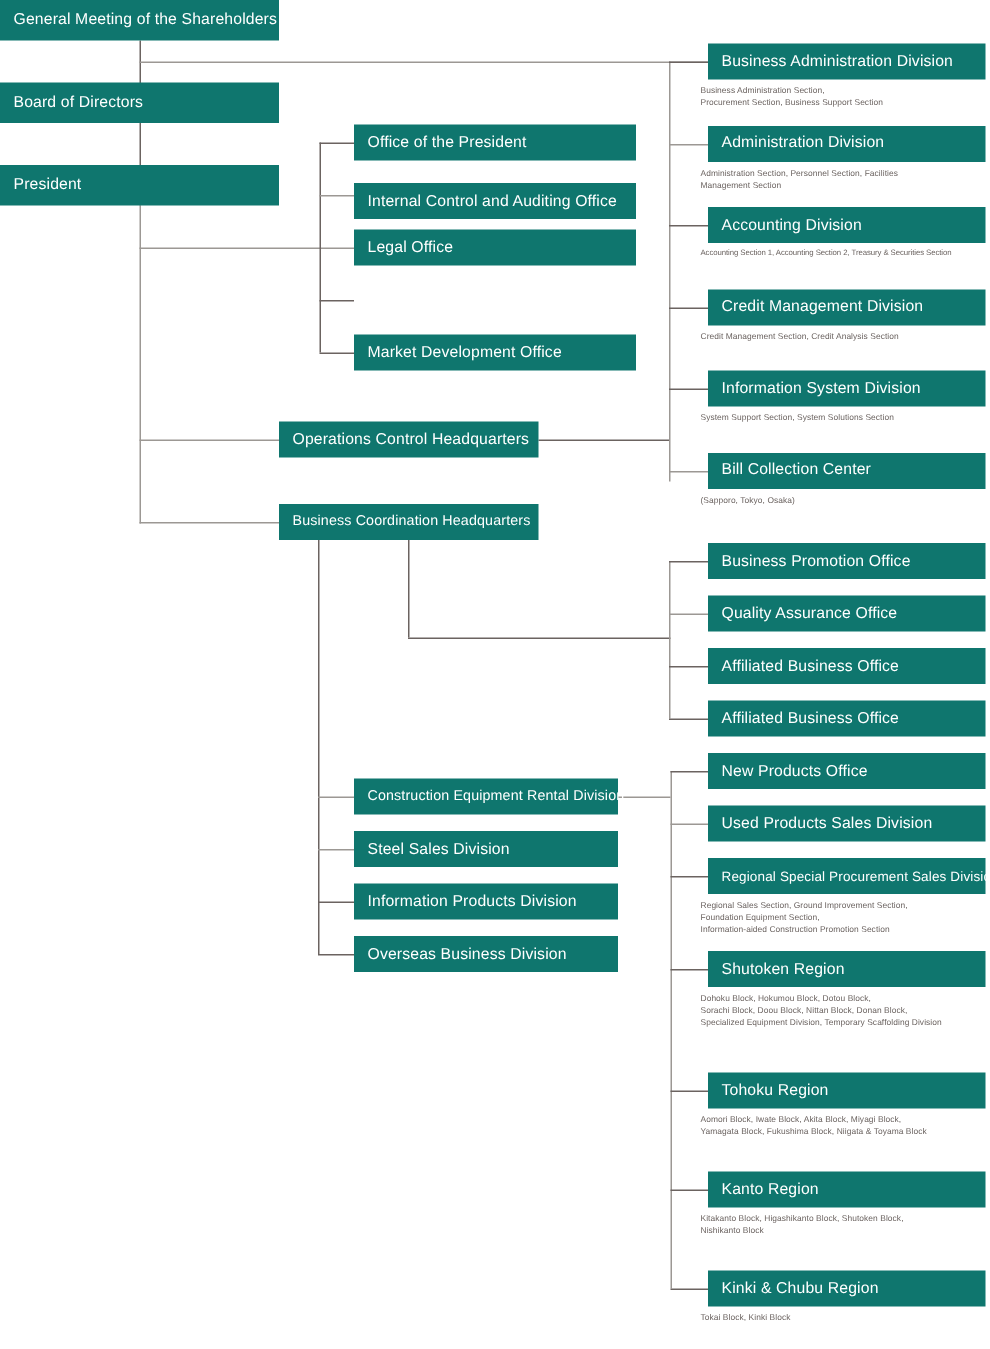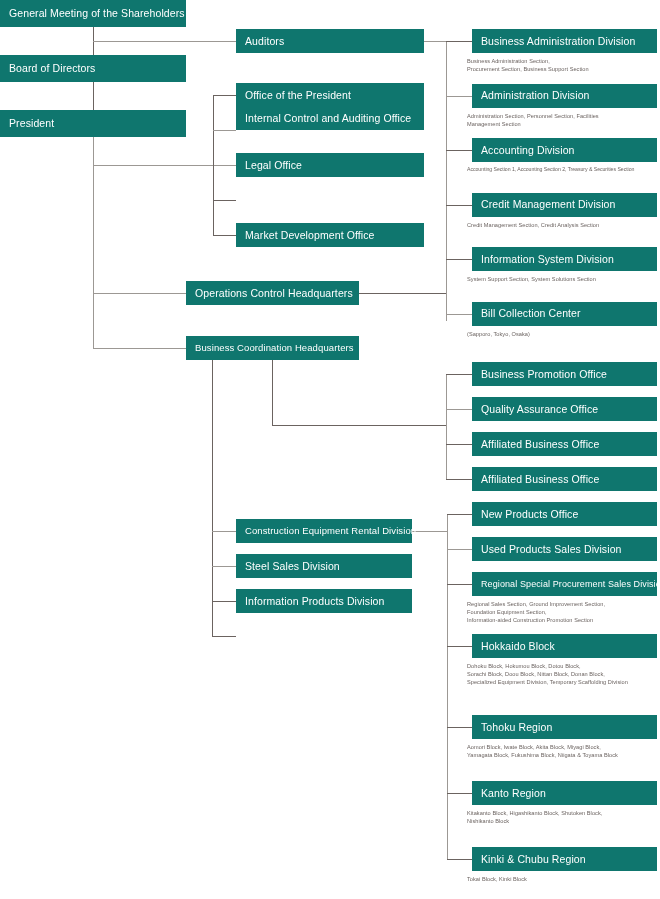--- a/index.html
+++ b/index.html
@@ -89,41 +89,41 @@
 
   <div class="h" style="left:412px;top:531px;width:35px;"></div>
   <div class="v" style="left:447px;top:514px;height:345px;"></div>
 
   <div class="box" style="left:0px;top:0px;width:186px;height:27px;">General Meeting of the Shareholders</div>
 
   <div class="box" style="left:0px;top:55px;width:186px;height:27px;">Board of Directors</div>
 
   <div class="box" style="left:0px;top:110px;width:186px;height:27px;">President</div>
 
-  <div class="box" style="left:236px;top:29px;width:188px;height:24px;">Auditors</div>
 
   <div class="box" style="left:236px;top:83px;width:188px;height:24px;">Office of the President</div>
 
-  <div class="box" style="left:236px;top:106px;width:188px;height:24px;">Internal Control and Auditing Office</div>
+  <div class="box" style="left:236px;top:122px;width:188px;height:24px;">Internal Control and Auditing Office</div>
 
   <div class="box" style="left:236px;top:153px;width:188px;height:24px;">Legal Office</div>
 
 
   <div class="box" style="left:236px;top:223px;width:188px;height:24px;">Market Development Office</div>
 
   <div class="box" style="left:186px;top:281px;width:173px;height:24px;">Operations Control Headquarters</div>
 
   <div class="box small" style="left:186px;top:336px;width:173px;height:24px;">Business Coordination Headquarters</div>
 
   <div class="box small" style="left:236px;top:519px;width:176px;height:24px;">Construction Equipment Rental Division</div>
 
   <div class="box" style="left:236px;top:554px;width:176px;height:24px;">Steel Sales Division</div>
 
   <div class="box" style="left:236px;top:589px;width:176px;height:24px;">Information Products Division</div>
 
+  <div class="box" style="left:236px;top:624px;width:176px;height:24px;">Overseas Business Division</div>
 
   <div id="ops-group">
       <div class="h dark" style="left: 446px; top: 41px; width: 26px;"></div>
       <div class="box" style="left: 472px; top: 29px; width: 185px; height: 24px;">Business Administration Division</div>
       <div class="cap" style="left: 467px; top: 57px; width: 197px;">Business Administration Section,
 Procurement Section, Business Support Section</div>
       <div class="h" style="left: 446px; top: 95.5px; width: 26px;"></div>
       <div class="box" style="left: 472px; top: 83.5px; width: 185px; height: 24px;">Administration Division</div>
       <div class="cap" style="left: 467px; top: 111.5px; width: 197px;">Administration Section, Personnel Section, Facilities
 Management Section</div>
@@ -154,21 +154,21 @@
       <div class="h dark" style="left: 447px; top: 514px; width: 25px;"></div>
       <div class="box" style="left: 472px; top: 502px; width: 185px; height: 24px;">New Products Office</div>
       <div class="h" style="left: 447px; top: 549px; width: 25px;"></div>
       <div class="box" style="left: 472px; top: 537px; width: 185px; height: 24px;">Used Products Sales Division</div>
       <div class="h dark" style="left: 447px; top: 584px; width: 25px;"></div>
       <div class="box tiny" style="left: 472px; top: 572px; width: 185px; height: 24px;">Regional Special Procurement Sales Division</div>
       <div class="cap" style="left: 467px; top: 600px; width: 197px;">Regional Sales Section, Ground Improvement Section,
 Foundation Equipment Section,
 Information-aided Construction Promotion Section</div>
       <div class="h dark" style="left: 447px; top: 646px; width: 25px;"></div>
-      <div class="box" style="left: 472px; top: 634px; width: 185px; height: 24px;">Hokkaido Block</div>
+      <div class="box" style="left: 472px; top: 634px; width: 185px; height: 24px;">Shutoken Region</div>
       <div class="cap" style="left: 467px; top: 662px; width: 197px;">Dohoku Block, Hokumou Block, Dotou Block,
 Sorachi Block, Doou Block, Nittan Block, Donan Block,
 Specialized Equipment Division, Temporary Scaffolding Division</div>
       <div class="h dark" style="left: 447px; top: 727px; width: 25px;"></div>
       <div class="box" style="left: 472px; top: 715px; width: 185px; height: 24px;">Tohoku Region</div>
       <div class="cap" style="left: 467px; top: 743px; width: 197px;">Aomori Block, Iwate Block, Akita Block, Miyagi Block,
 Yamagata Block, Fukushima Block, Niigata &amp; Toyama Block</div>
       <div class="h dark" style="left: 447px; top: 793px; width: 25px;"></div>
       <div class="box" style="left: 472px; top: 781px; width: 185px; height: 24px;">Kanto Region</div>
       <div class="cap" style="left: 467px; top: 809px; width: 197px;">Kitakanto Block, Higashikanto Block, Shutoken Block,

